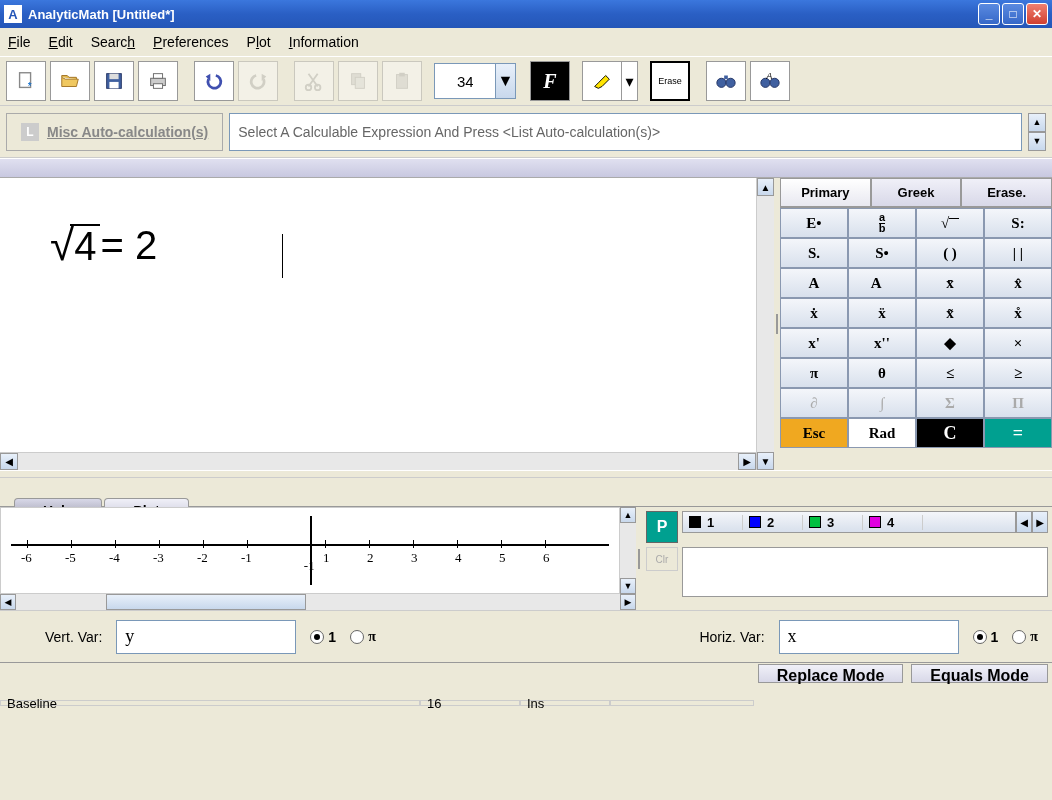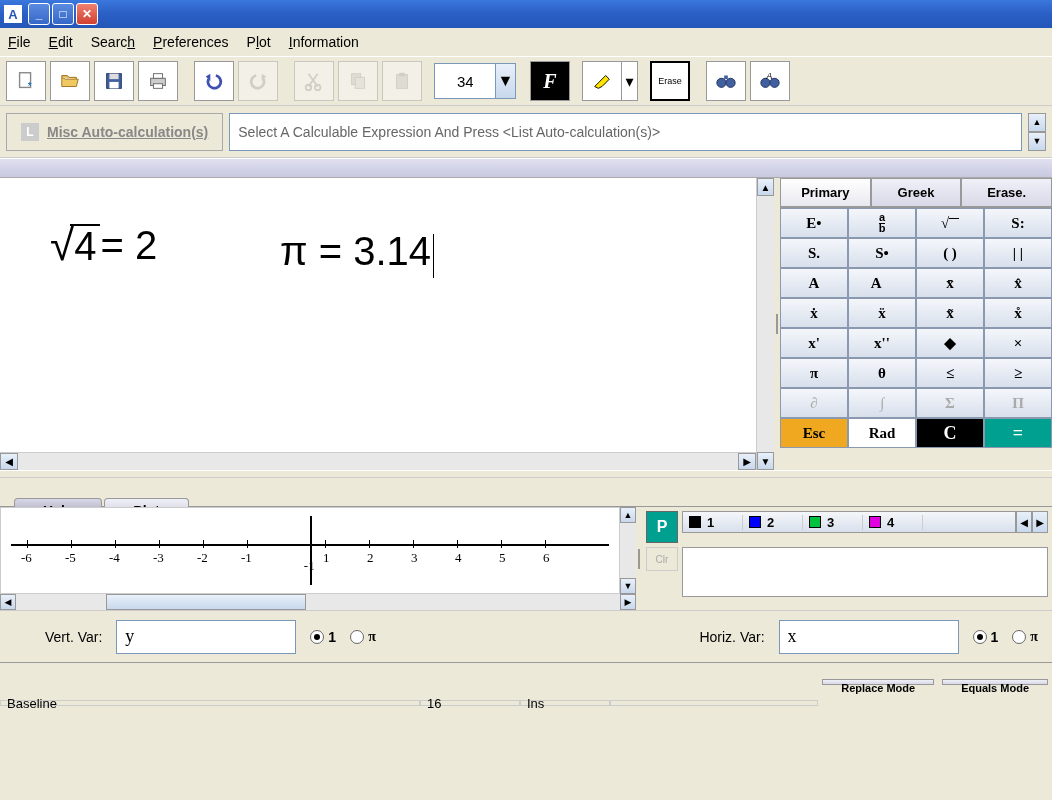--- a/index.html
+++ b/index.html
@@ -121,29 +121,30 @@
 .var-input { width: 180px; height: 34px; border: 1px solid #7a98b8; background: #fff; padding: 0 8px; font-size: 18px; font-family: 'Times New Roman', serif; }
 .radio-group { display: flex; align-items: center; gap: 14px; }
 .radio-item { display: flex; align-items: center; gap: 4px; }
 .radio { width: 14px; height: 14px; border: 1px solid #666; border-radius: 50%; display: flex; align-items: center; justify-content: center; cursor: pointer; background: #fff; }
 .radio.checked::after { content: ""; width: 6px; height: 6px; background: #000; border-radius: 50%; }
 
 
 .statusbar { height: 22px; background: #ece9d8; display: flex; border-top: 1px solid #999; font-size: 13px; }
 .status-cell { border: 1px solid #ccc; padding: 2px 6px; display: flex; align-items: center; margin-top: 37px; }
 .status-cell.big { flex: 1; }
-.mode-btn { padding: 2px 18px; border: 1px solid #999; background: linear-gradient(to bottom, #f0f0f8, #d8d8e8); font-weight: bold; font-size: 11px; cursor: pointer; margin: 16px 4px; }
+.mode-btn { padding: 2px 18px; border: 1px solid #999; background: linear-gradient(to bottom, #f0f0f8, #d8d8e8); font-weight: bold; font-size: 16px; cursor: pointer; margin: 1px 4px; }
 
 .icon-svg { width: 22px; height: 22px; }
 </style>
 </head>
 <body>
 
 <div class="titlebar">
   <div class="app-icon">A</div>
+  <div class="title">AnalyticMath  [Untitled*]</div>
   <div class="win-btns">
     <div class="win-btn win-min">_</div>
     <div class="win-btn win-max">□</div>
     <div class="win-btn win-close">✕</div>
   </div>
 </div>
 
 <div class="menubar">
   <span><u>F</u>ile</span>
   <span><u>E</u>dit</span>
@@ -260,21 +261,21 @@
 
 <div class="main-area">
   <div class="editor-panel">
     <div class="editor">
       <div class="math-expr sqrt-expr">
         <span class="sqrt-sym">√</span>
           <span class="sqrt-bar">4</span>
           <span> = 2</span>
       </div>
       <div class="math-expr pi-expr">
-        <span>π = 3.14</span><span class="cursor-line"></span>
+        <span class="cursor-line"></span>
       </div>
     </div>
     <div class="hscroll">
       <div class="sbtn">◀</div>
       <div class="track"></div>
       <div class="sbtn">▶</div>
     </div>
   </div>
   <div class="vscroll">
     <div class="sbtn">▲</div>

